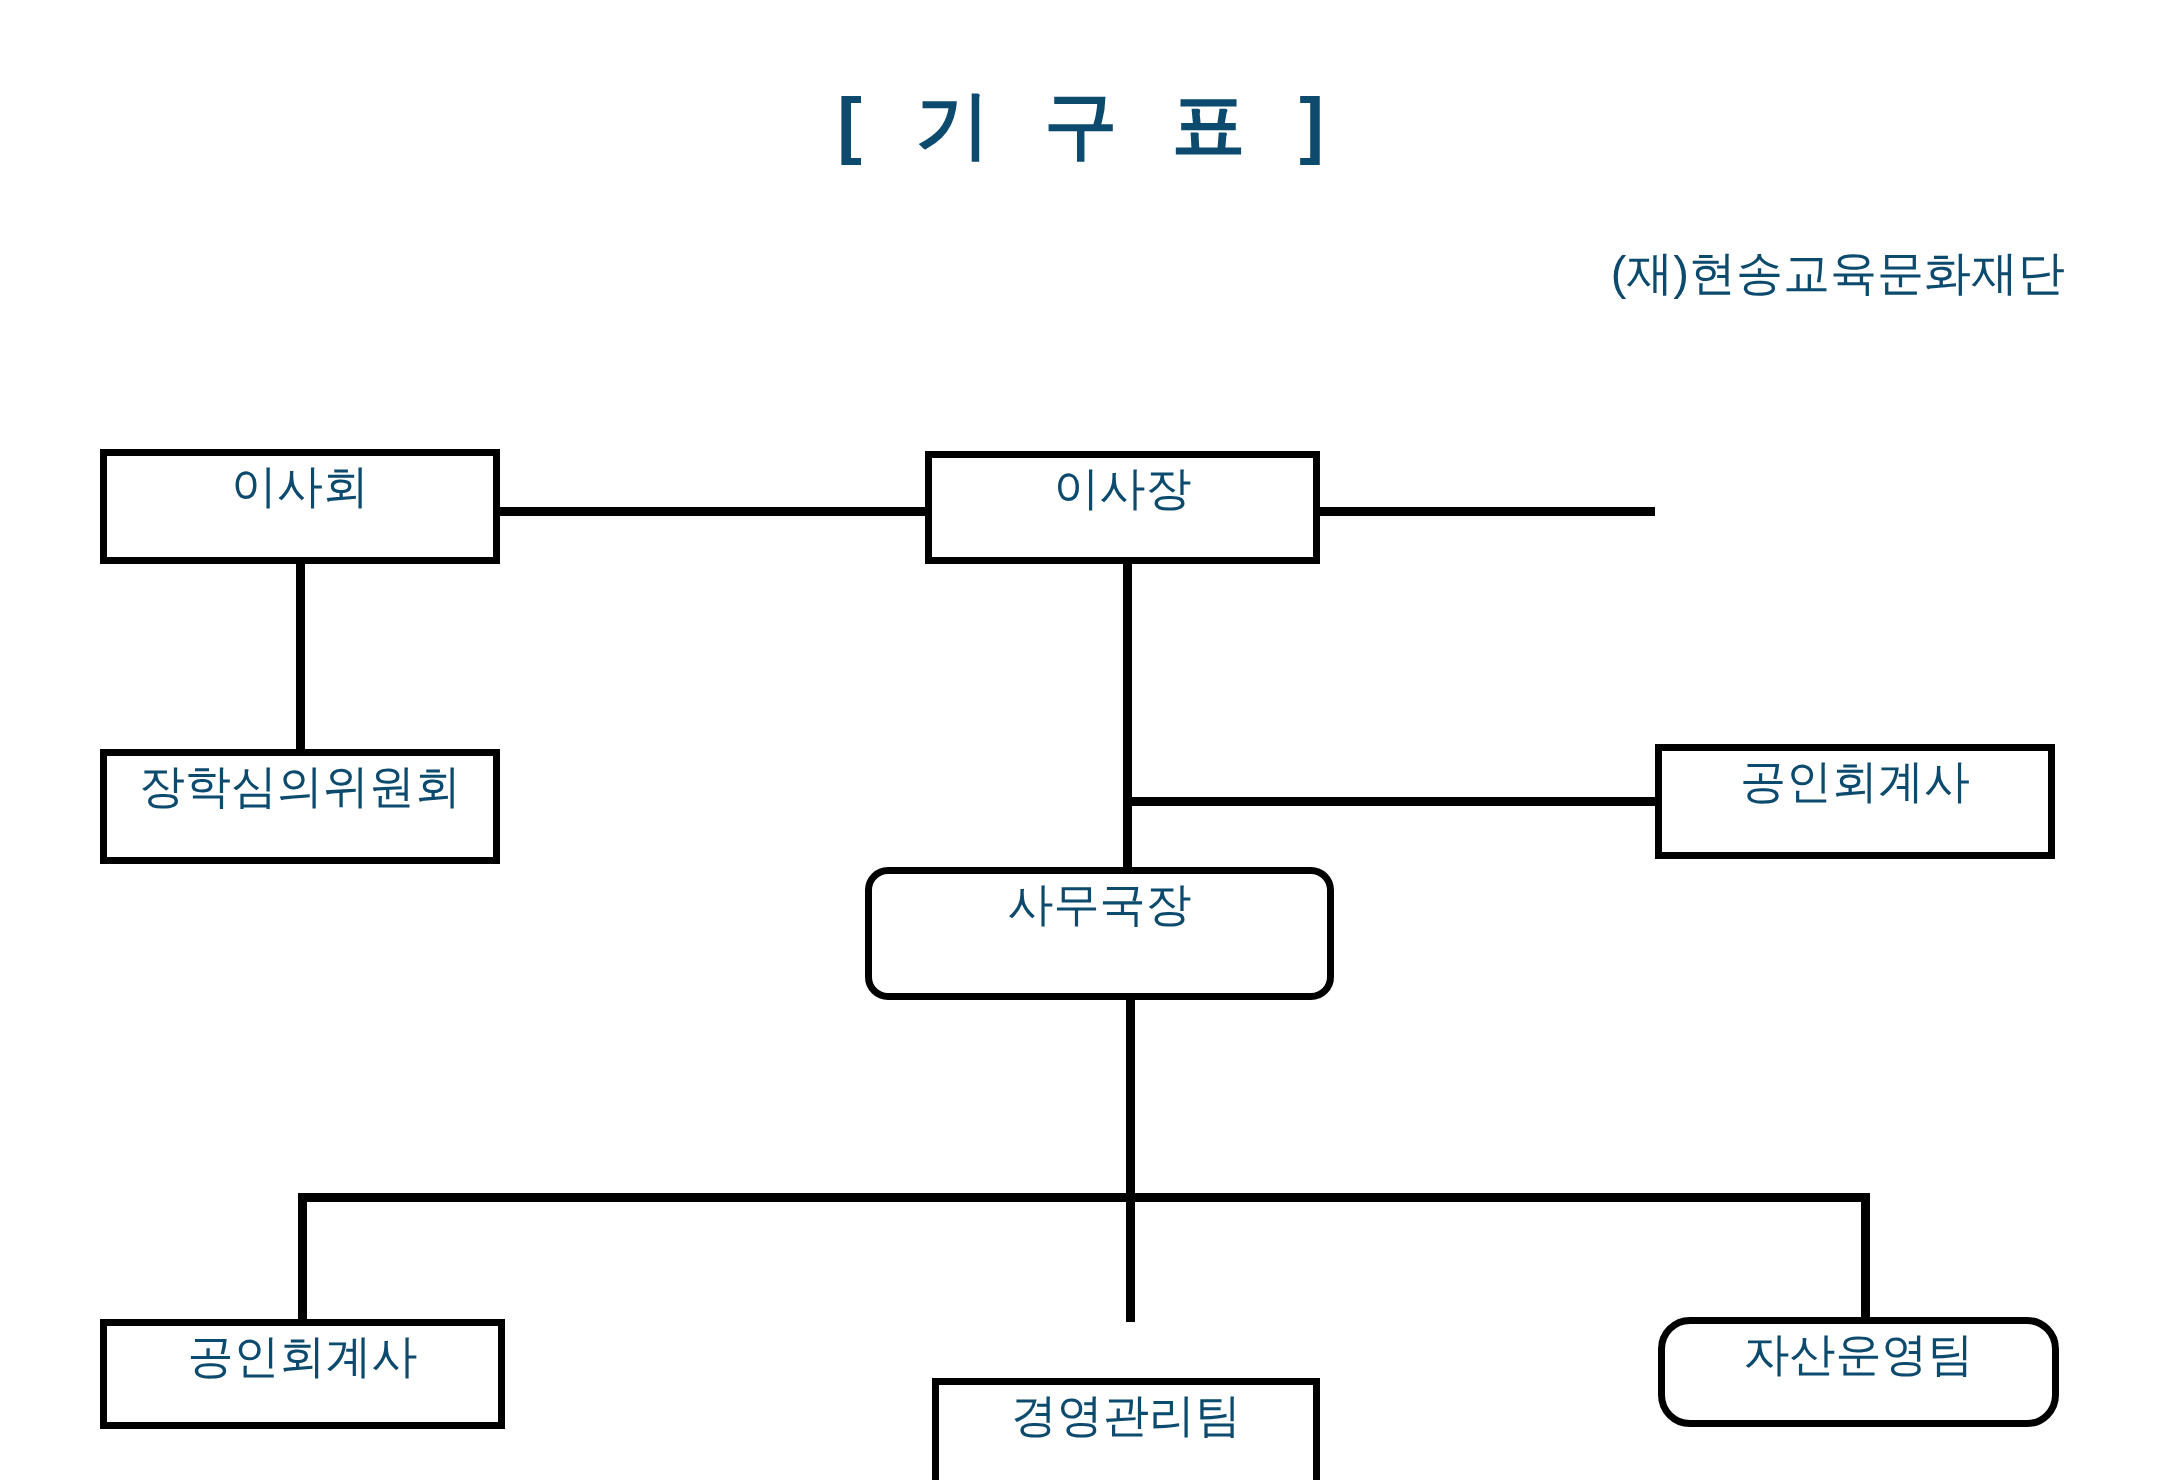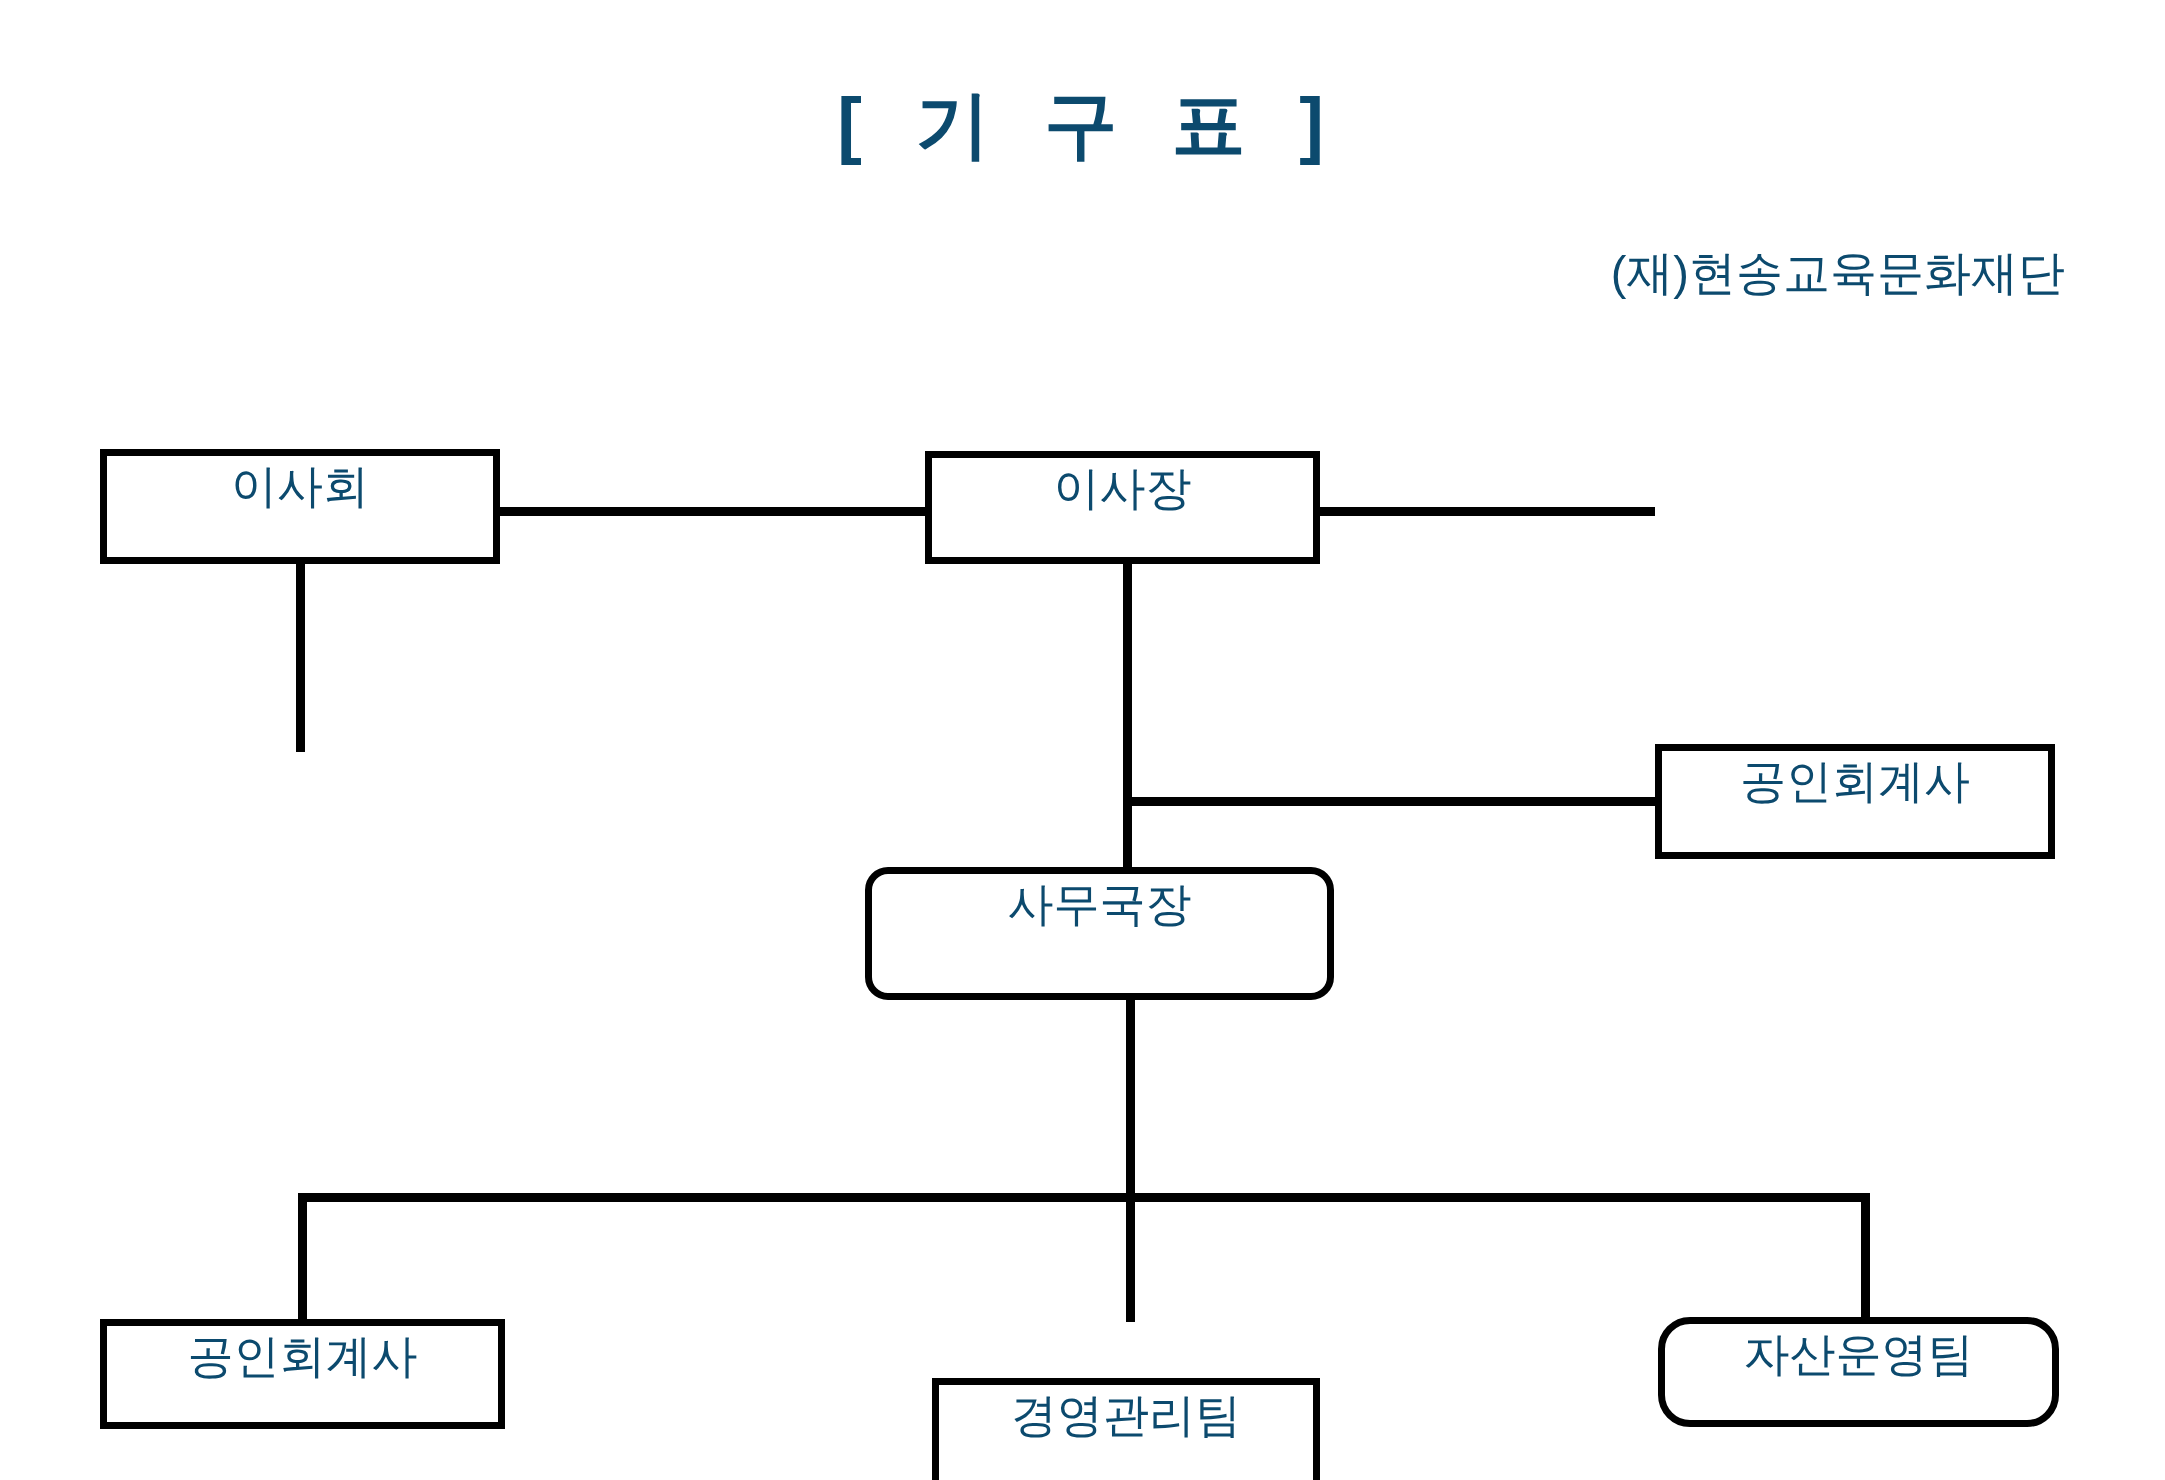--- a/index.html
+++ b/index.html
@@ -92,20 +92,23 @@
   <div class="line c-distribution"></div>
   <div class="line c-drop-left"></div>
   <div class="line c-drop-right"></div>
 
   <div class="node n-board">
     <span>이사회</span>
   </div>
   <div class="node n-chairman">
     <span>이사장</span>
   </div>
+  <div class="node n-committee">
+    <span>장학심의위원회</span>
+  </div>
   <div class="node n-cpa">
     <span>공인회계사</span>
   </div>
   <div class="node n-secretary">
     <span>사무국장</span>
   </div>
   <div class="node n-team-scholarship">
     <span>공인회계사</span>
   </div>
   <div class="node n-team-management">

